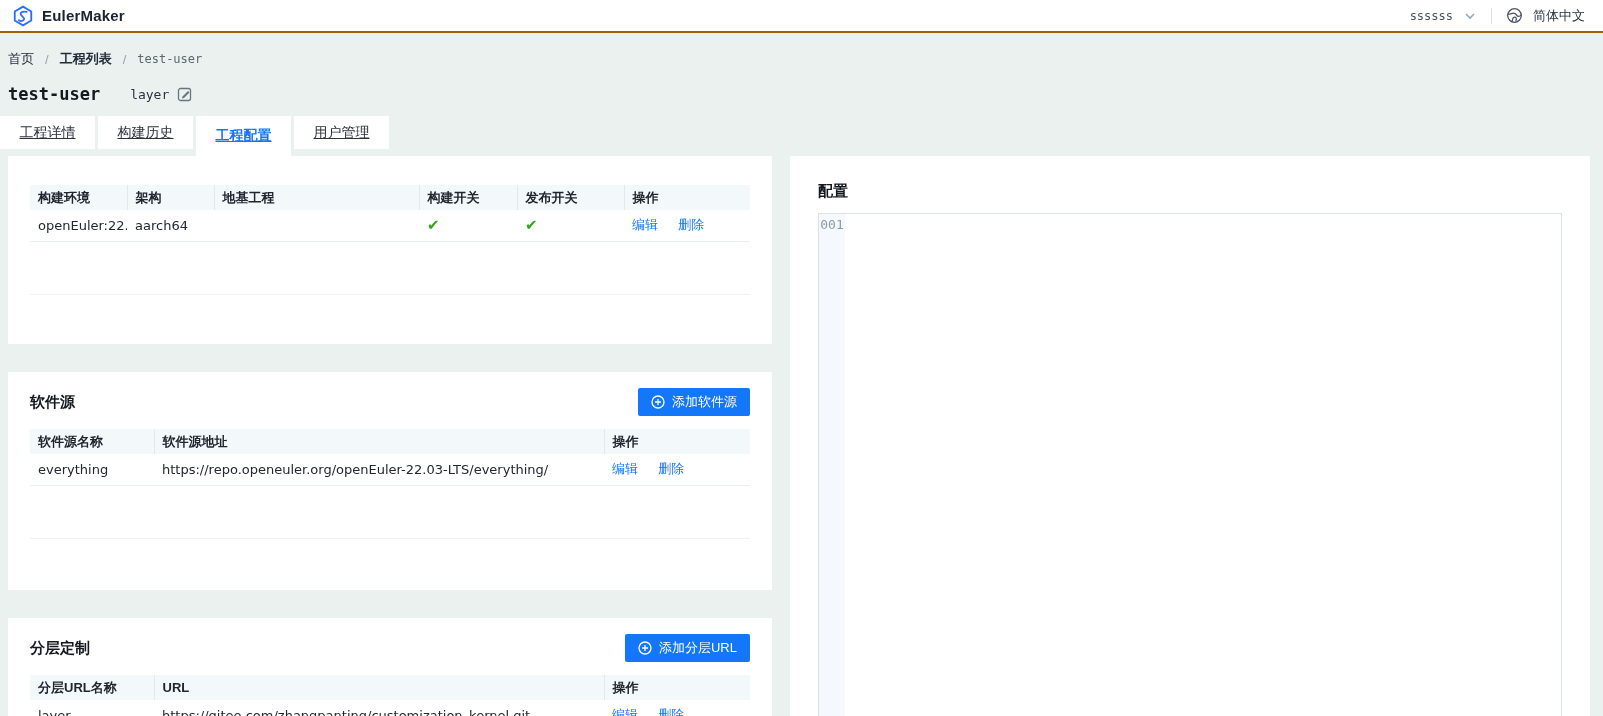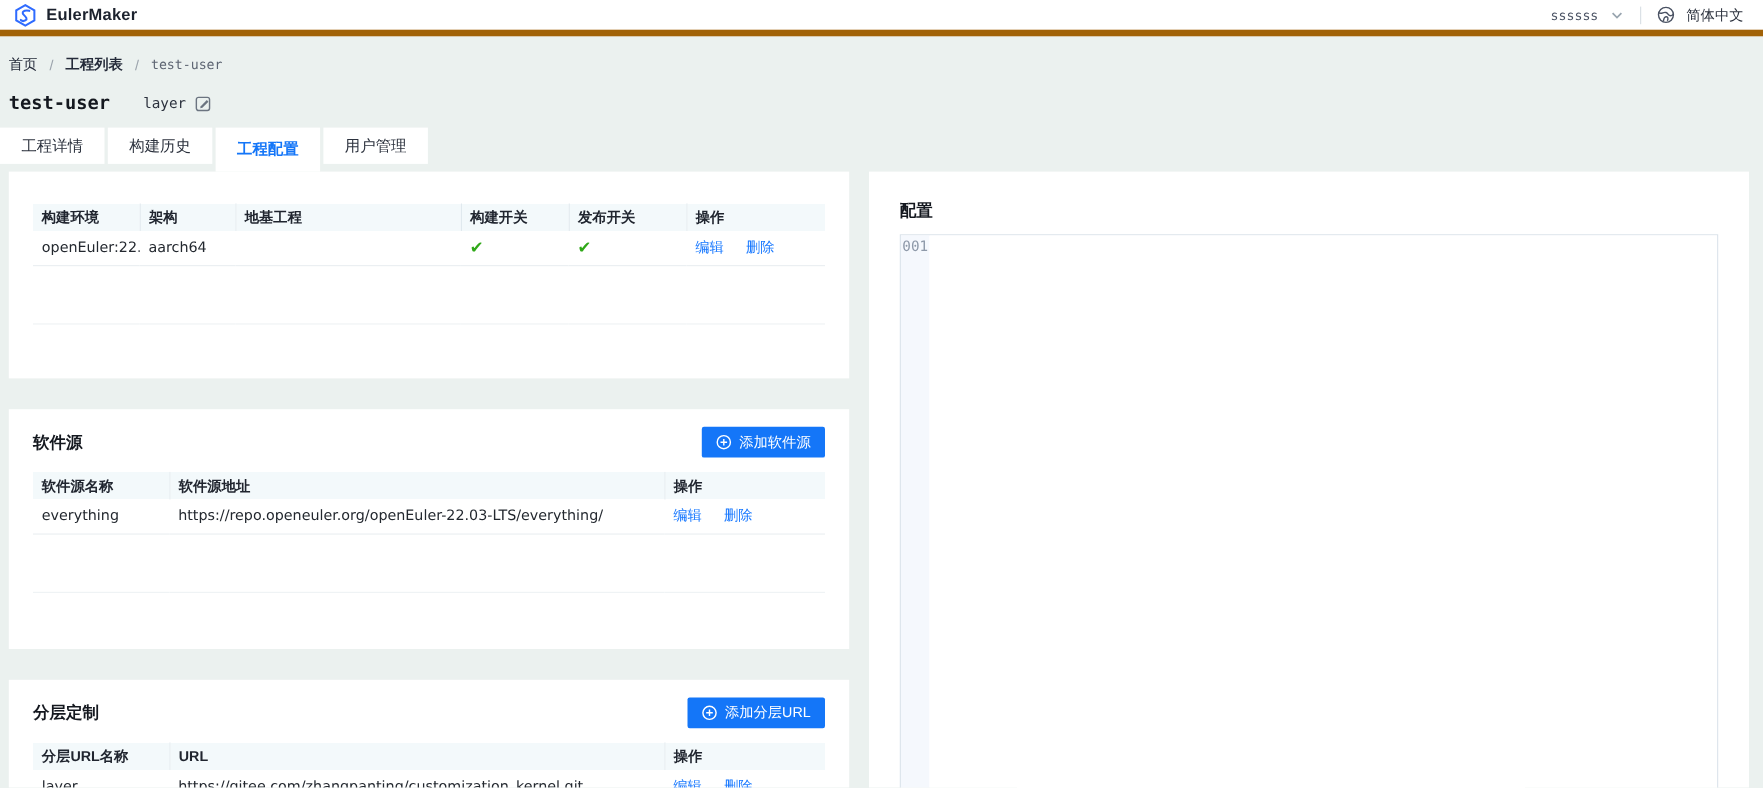--- a/index.html
+++ b/index.html
@@ -5,21 +5,21 @@
   * { box-sizing: border-box; margin: 0; padding: 0; }
   html,body { width:1603px; height:716px; overflow:hidden; }
   body {
     background:#ebf1ef;
     font-family:"Liberation Sans", sans-serif;
     color:#252b3a;
   }
 
   
   .topbar {
-    height:33px; background:#fff; border-bottom:6px solid #a16207;
+    height:33px; background:#fff; border-bottom:2px solid #a16207;
     display:flex; align-items:center; justify-content:space-between;
     padding:0 18px 0 12px;
   }
   .brand { display:flex; align-items:center; gap:8px; }
   .brand-name { font-weight:bold; font-size:15px; color:#1c222e; letter-spacing:.2px; }
   .topbar-right { display:flex; align-items:center; gap:10px; font-size:13px; color:#39404f; }
   .username { font-family:"DejaVu Sans Mono", monospace; font-size:12px; color:#4a5263; }
   .chev { width:14px; height:14px; }
   .vdiv { width:1px; height:16px; background:#d8dee4; margin:0 4px; }
   .lang { display:flex; align-items:center; gap:6px; color:#2b313d; }
@@ -35,21 +35,21 @@
 
   .title-row { display:flex; align-items:center; margin:15px 0 0 8px; height:22px; }
   .page-title { font-family:"DejaVu Sans Mono", monospace; font-size:17px; font-weight:bold; color:#14181f; }
   .page-alias { font-size:13px; margin-left:30px; color:#2b313d; font-family:"DejaVu Sans Mono", monospace; }
   .edit-ic { margin-left:8px; display:inline-flex; }
 
   
   .tabs { display:flex; gap:3px; margin-top:11px; height:33px; align-items:flex-start; position:relative; z-index:2; }
   .tab {
     width:95px; height:33px; background:#fff; display:flex; align-items:center; justify-content:center;
-    font-size:14px; color:#2b313d; cursor:pointer;
+    font-size:14px; color:#2b313d; cursor:pointer;text-decoration:underline;
   }
   .tab.active { color:#1476f8; font-weight:bold; height:40px; }
 
   
   .main { display:flex; align-items:flex-start; gap:18px; padding-left:8px; margin-top:7px; }
   .left-col { width:764px; display:flex; flex-direction:column; gap:28px; }
   .card { background:#fff; overflow:hidden; }
   .tcard { padding:16px 22px 0 22px; }
   .tcard.h1 { height:188px; }
   .tcard.h2 { height:218px; }

